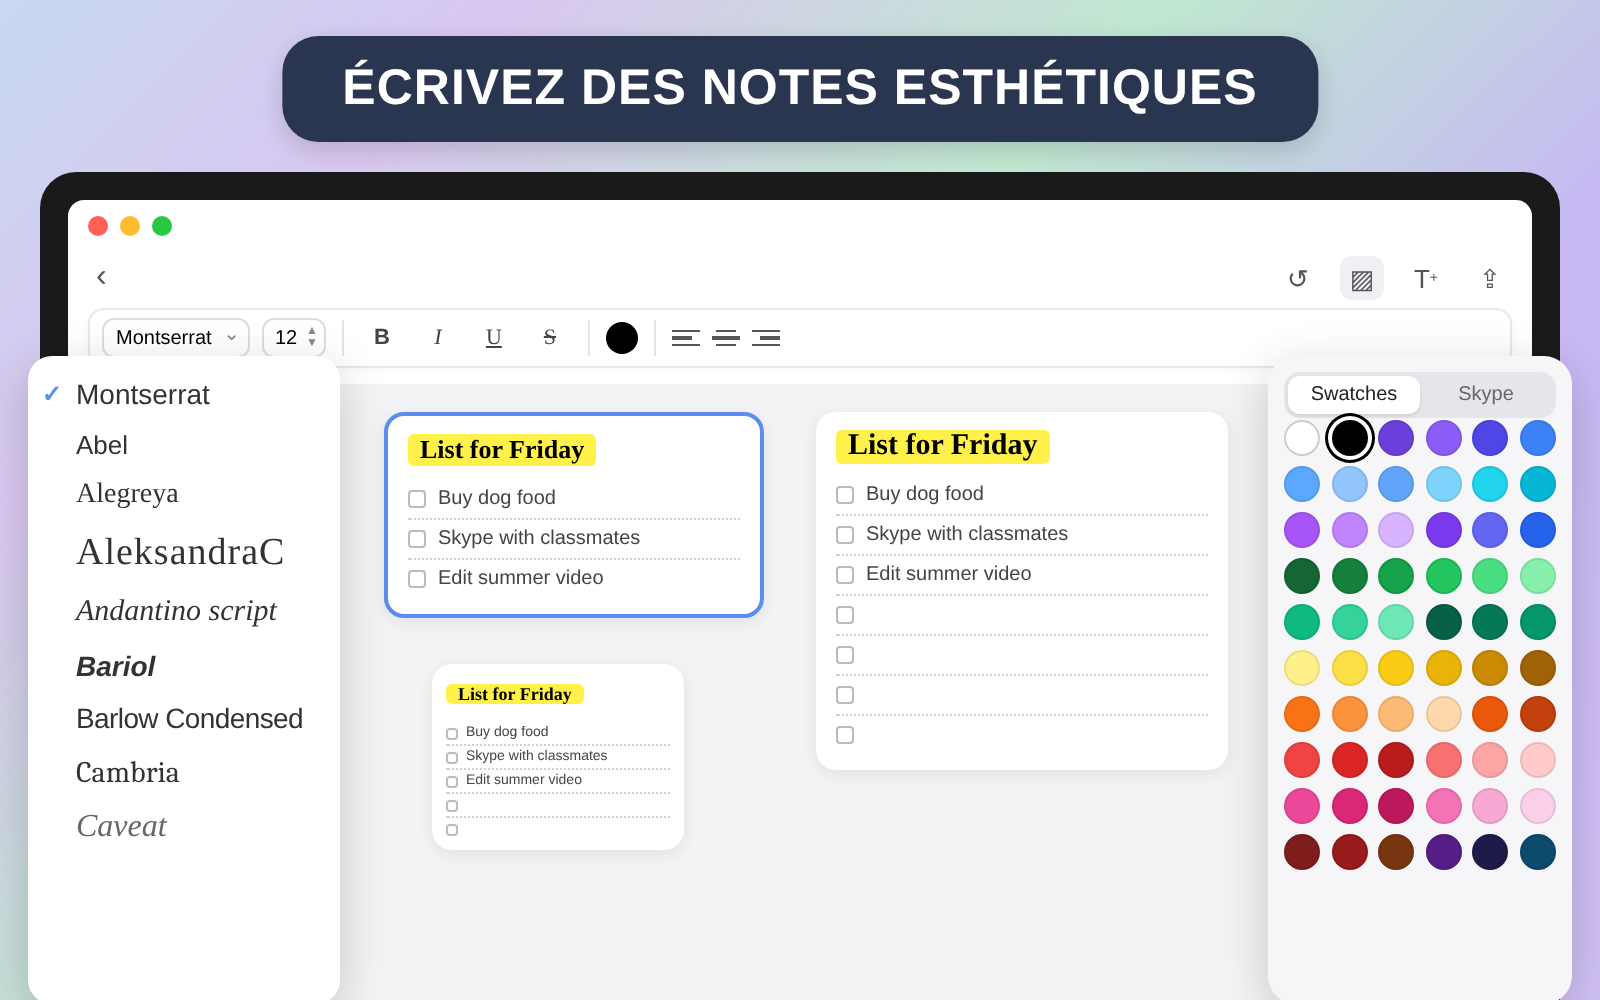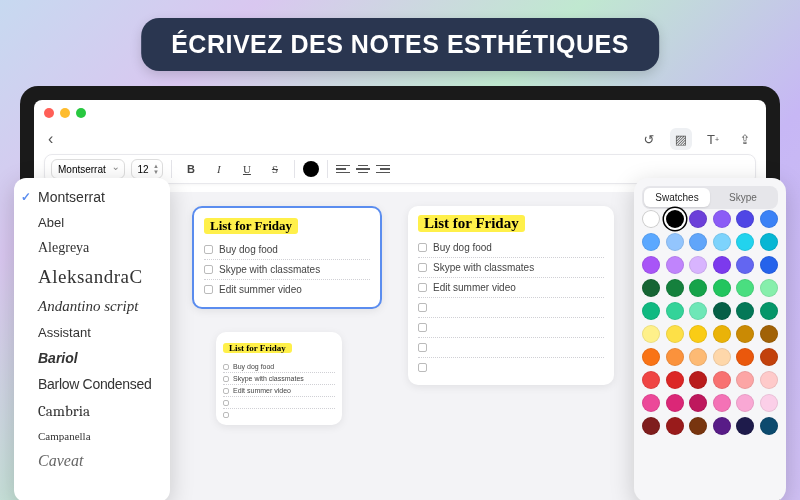--- a/index.html
+++ b/index.html
@@ -297,25 +297,23 @@
 
   </div>
 </div>
 
 <div class="font-panel">
   <div class="font-row selected">Montserrat</div>
   <div class="font-row f-abel">Abel</div>
   <div class="font-row f-alegreya">Alegreya</div>
   <div class="font-row f-aleks">AleksandraC</div>
   <div class="font-row f-andantino">Andantino script</div>
-  <div class="font-row f-assist">Assistant</div>
   <div class="font-row f-bariol">Bariol</div>
   <div class="font-row f-barlow">Barlow Condensed</div>
   <div class="font-row f-cambria">Cambria</div>
-  <div class="font-row f-camp">Campanella</div>
   <div class="font-row f-last">Caveat</div>
 </div>
 
 <div class="color-panel">
   <div class="seg">
     <div class="seg-btn active">Swatches</div>
     <div class="seg-btn">Skype</div>
   </div>
   <div class="swatches" id="swatch-grid">
       <div class="sw white" style="background: rgb(255, 255, 255);"></div>

